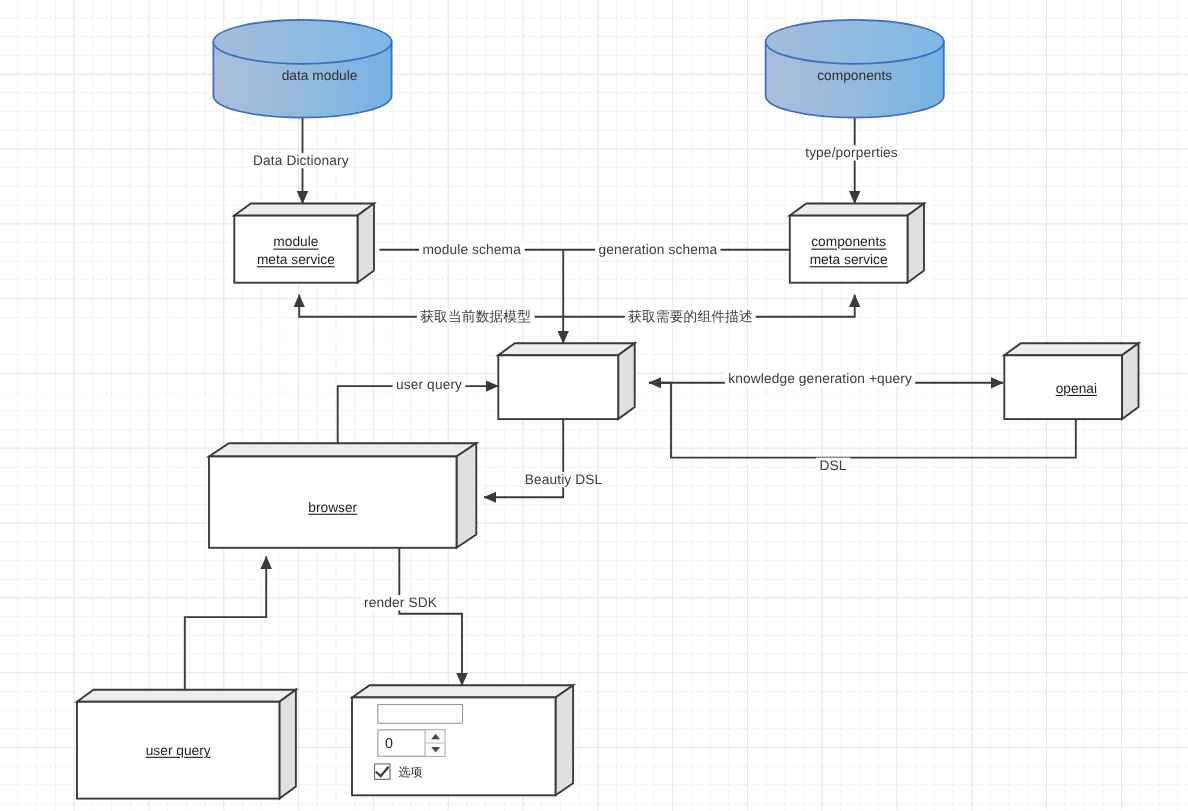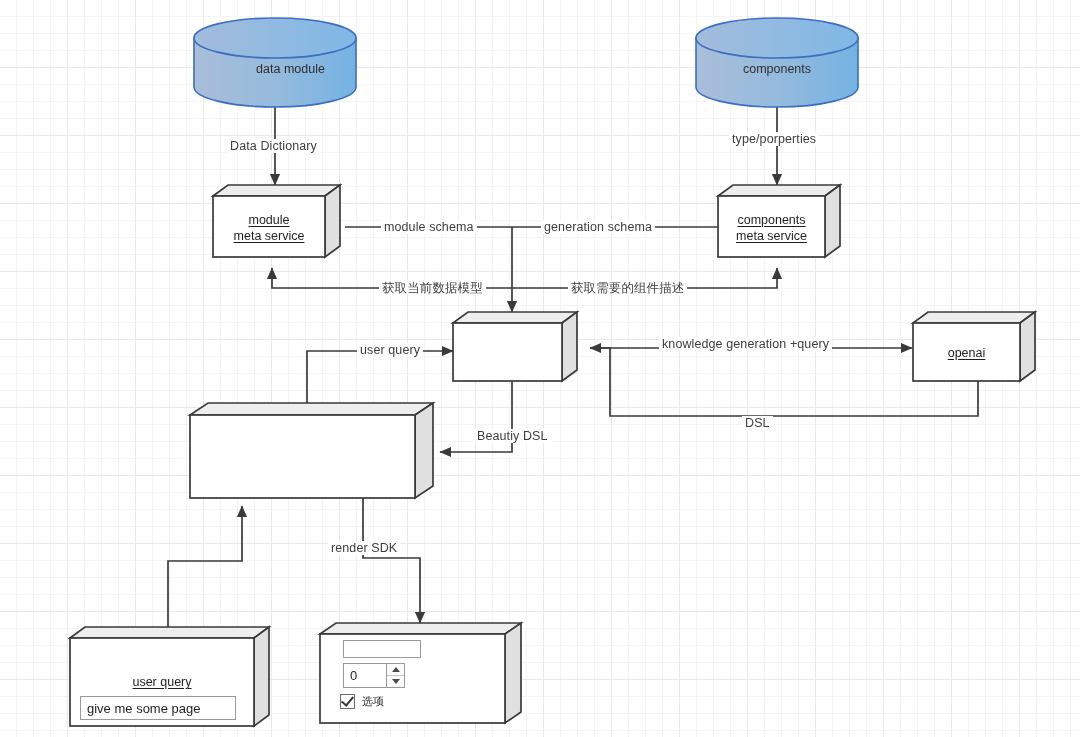--- a/index.html
+++ b/index.html
@@ -254,24 +254,27 @@
     <u>module</u><br>
     <u>meta service</u>
   </div>
 
   <div class="box-label" style="left:718px; top:212px; width:107px;">
     <u>components</u><br>
     <u>meta service</u>
   </div>
 
 
-  <div class="box-label" style="left:913px; top:345px; width:107px;">
+  <div class="box-label" style="left:913px; top:345px; width:107px;padding-left:12px;">
     <u>openai</u>
   </div>
 
+  <div class="box-label" style="left:190px; top:453px; width:225px;">
+    <u>browser</u>
+  </div>
 
   <div class="box-label" style="left:70px; top:674px; width:184px;">
     <u>user query</u>
   </div>
 
   <div class="edge-label" style="left:227px; top:139px;">Data Dictionary</div>
 
   <div class="edge-label" style="left:729px; top:132px;">type/porperties</div>
 
   <div class="edge-label" style="left:381px; top:220px;">module schema</div>
@@ -285,21 +288,20 @@
   <div class="edge-label" style="left:357px; top:343px;">user query</div>
 
   <div class="edge-label" style="left:659px; top:337px;">knowledge generation +query</div>
 
   <div class="edge-label" style="left:742px; top:416px;">DSL</div>
 
   <div class="edge-label" style="left:474px; top:429px;">Beautiy DSL</div>
 
   <div class="edge-label" style="left:328px; top:541px;">render SDK</div>
 
-  <input class="widget-input" type="text" style="left: 80px; top: 696px; width: 156px; height: 24px;" value="give me some page">
 
   <input class="widget-input" type="text" style="left: 343px; top: 640px; width: 78px; height: 18px;" value="">
 
   <div class="spinner" style="left:343px; top:663px; width:62px; height:25px;">
     <div class="spinner-value">0</div>
     <div class="spinner-btns">
       <div class="spin-up">
         <span class="tri-up"></span>
       </div>
       <div class="spin-down">

